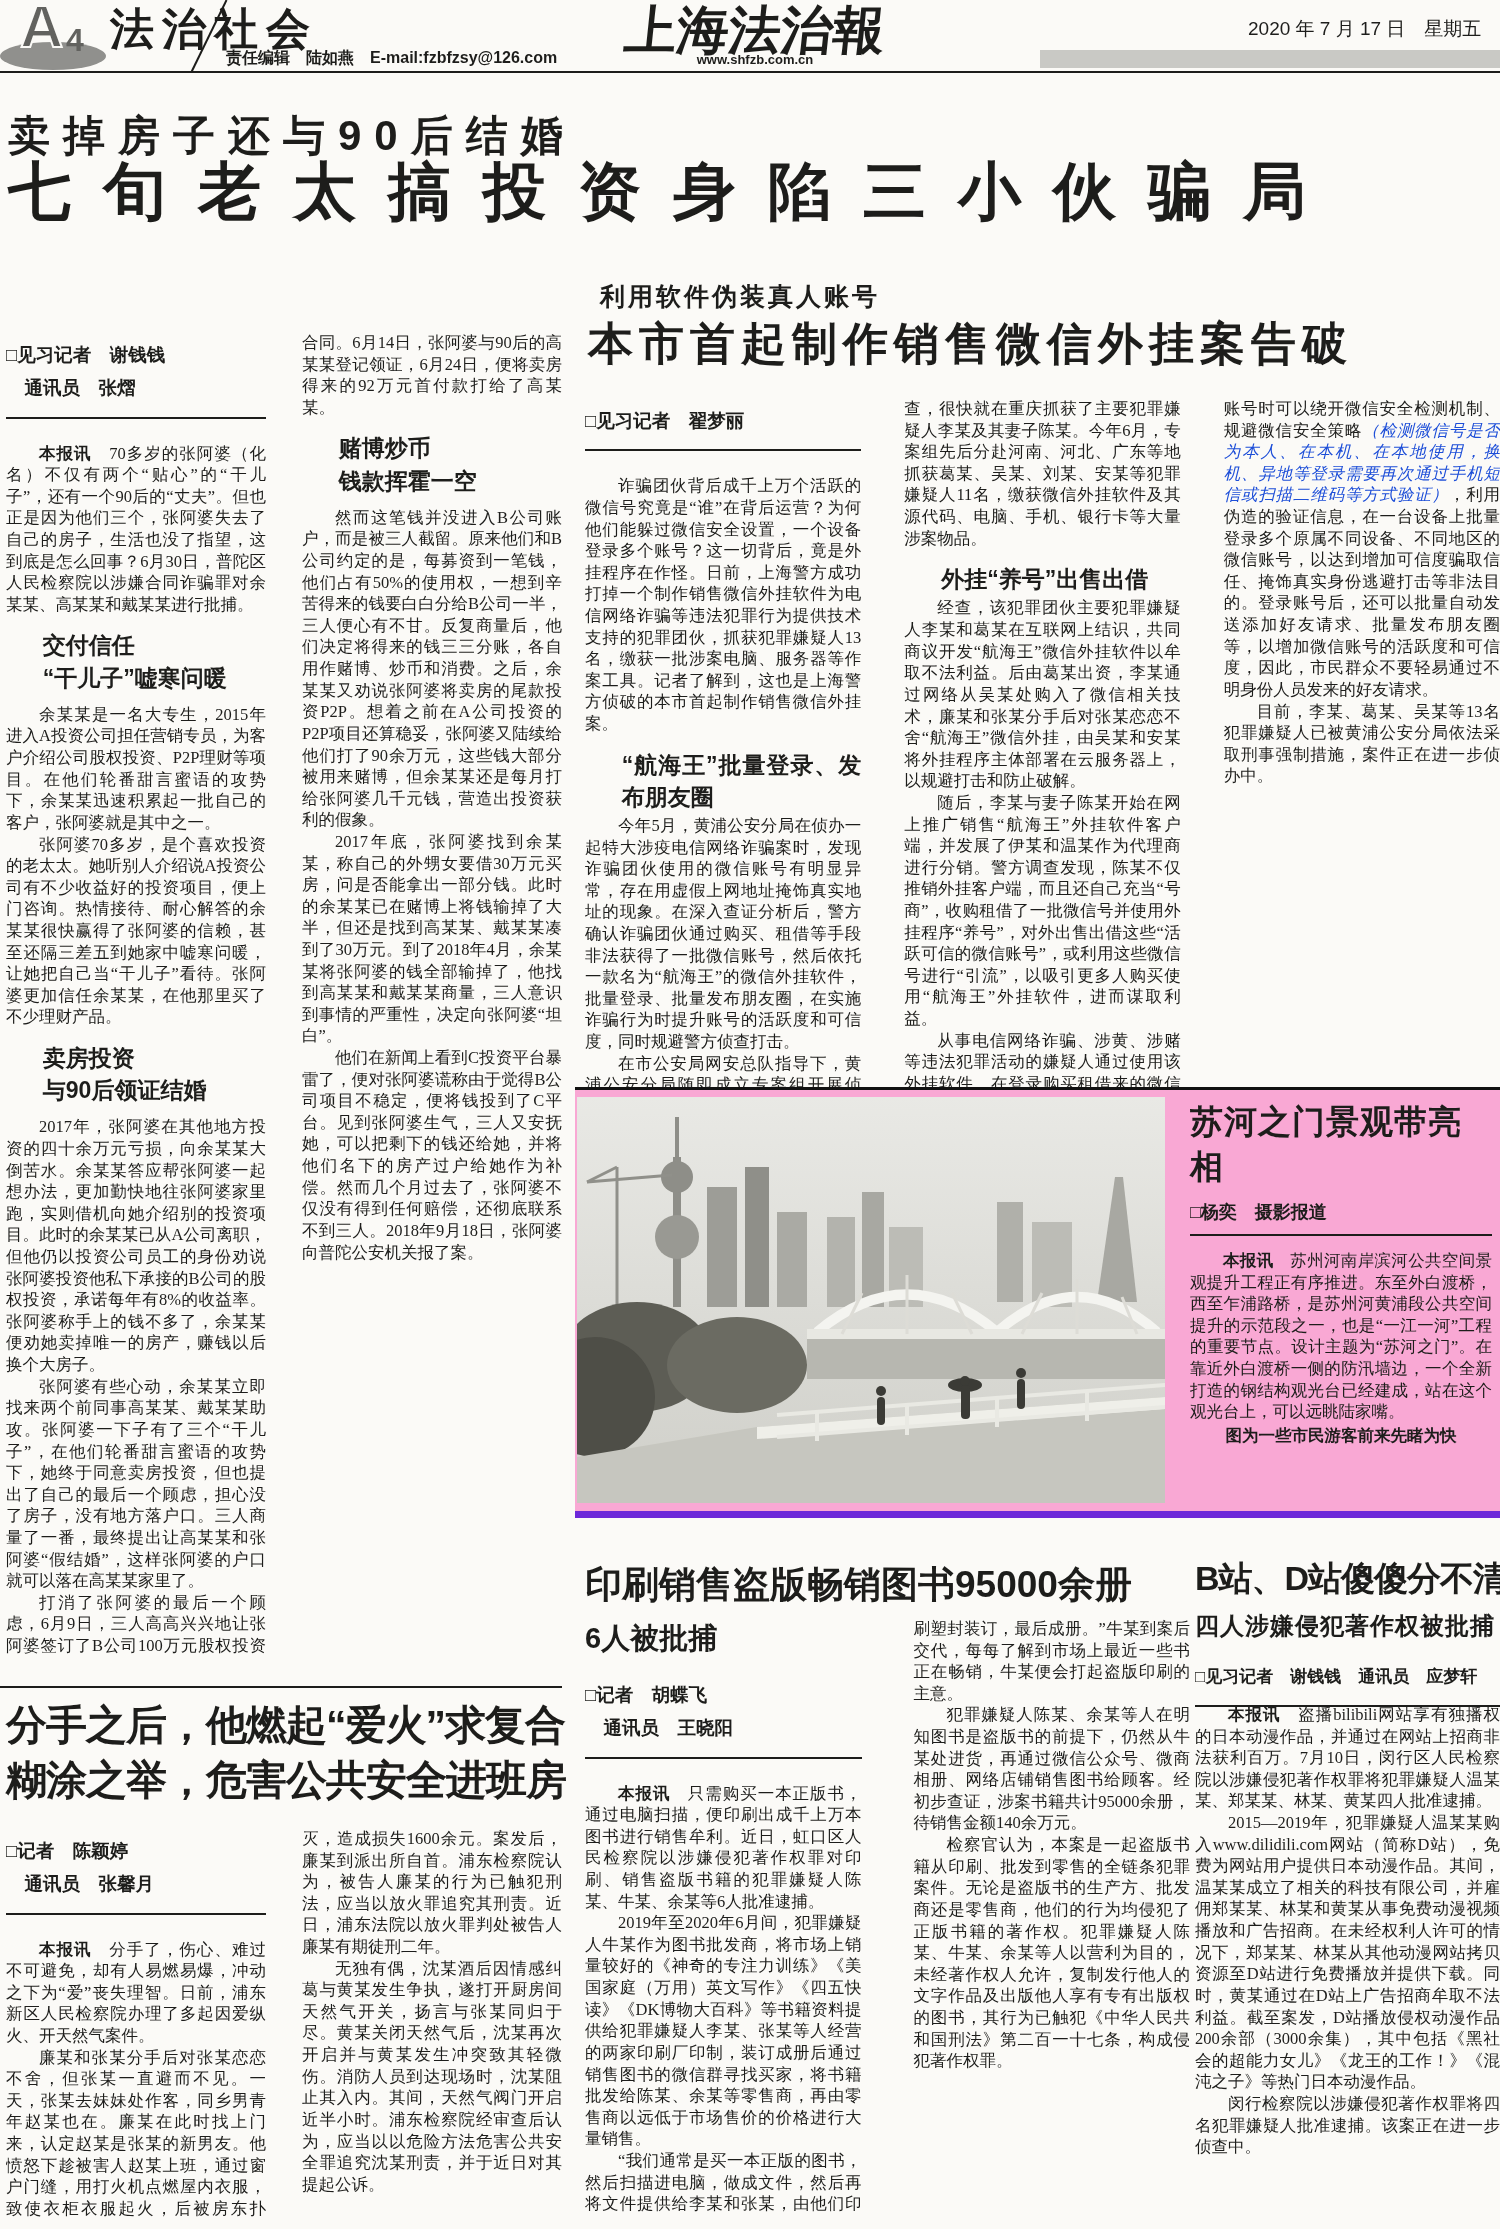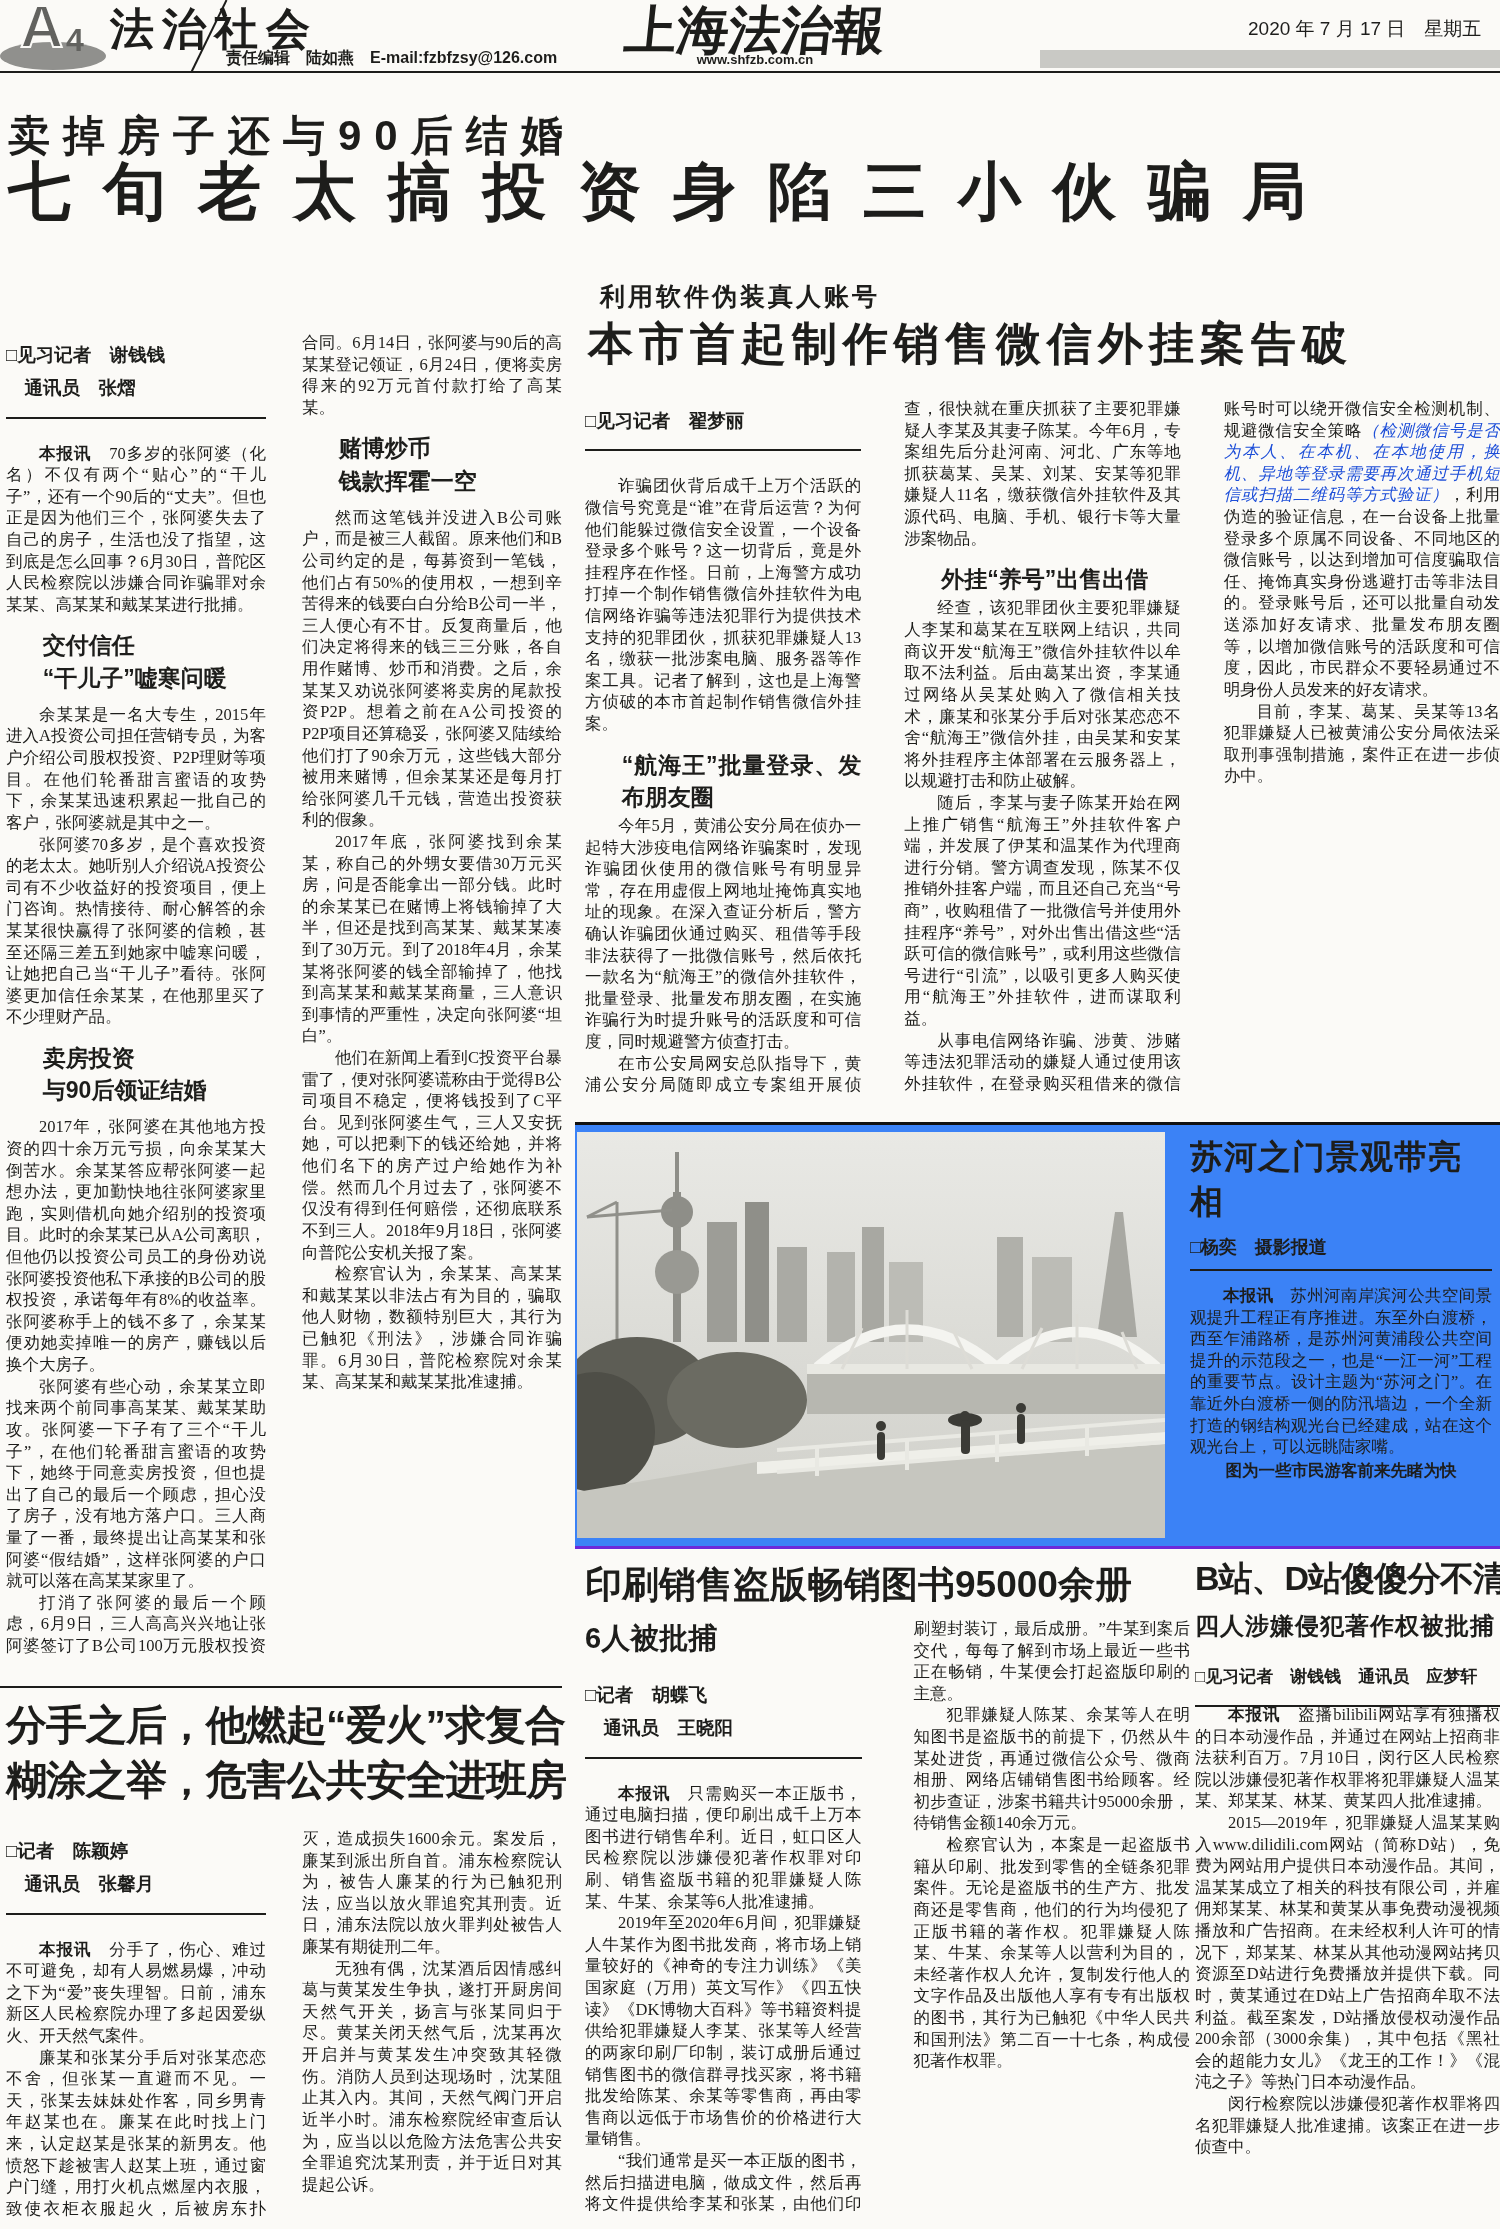--- a/index.html
+++ b/index.html
@@ -71,22 +71,22 @@
                 column-count:3; column-gap:43px; column-fill:auto; overflow:hidden; }
   .books-body { position:absolute; left:585px; top:1618px; width:605px; height:611px;
                 column-count:2; column-gap:52px; column-fill:auto; overflow:hidden; }
   .fire-body  { position:absolute; left:6px;   top:1828px; width:556px; height:401px;
                 column-count:2; column-gap:36px; column-fill:auto; overflow:hidden; }
   .bili-body  { position:absolute; left:1195px; top:1704px; width:305px; height:525px; overflow:hidden; }
   .books-sub  { font-family:"Liberation Sans","DejaVu Sans",sans-serif; font-weight:900;
                 font-size:29px; margin:2px 0 14px; text-indent:0; }
 
   
-  .suhe { position:absolute; left:575px; top:1122px; width:925px; height:421px;
-          border-top:3px solid #111; border-bottom:3px solid #6d28d9; background:#3b82f6; }
+  .suhe { position:absolute; left:575px; top:1087px; width:925px; height:421px;
+          border-top:3px solid #111; border-bottom:7px solid #6d28d9; background:#f9a8d4; }
   .suhe-photo { position:absolute; left:2px; top:7px; width:588px; height:406px; background:#dcdcd8; }
   .suhe-text { position:absolute; left:615px; top:10px; width:302px; }
   .suhe-headline { font-family:"Liberation Sans","DejaVu Sans",sans-serif; font-weight:900;
           font-size:33px; letter-spacing:1px; margin-bottom:10px; }
   .suhe-byline { font-family:"Liberation Sans","DejaVu Sans",sans-serif; font-weight:bold;
           font-size:18px; border-bottom:2px solid #1d1d1b; padding-bottom:10px; margin-bottom:14px; }
   .suhe-caption { font-weight:bold; text-align:center; margin-top:2px; font-size:16.5px; }
 </style>
 </head>
 <body>
@@ -122,21 +122,20 @@
     <div class="subhead first-line">卖房投资</div>
     <div class="subhead second-line">与90后领证结婚</div>
     <p class="para">2017年，张阿婆在其他地方投资的四十余万元亏损，向余某某大倒苦水。余某某答应帮张阿婆一起想办法，更加勤快地往张阿婆家里跑，实则借机向她介绍别的投资项目。此时的余某某已从A公司离职，但他仍以投资公司员工的身份劝说张阿婆投资他私下承接的B公司的股权投资，承诺每年有8%的收益率。张阿婆称手上的钱不多了，余某某便劝她卖掉唯一的房产，赚钱以后换个大房子。</p>
     <p class="para">张阿婆有些心动，余某某立即找来两个前同事高某某、戴某某助攻。张阿婆一下子有了三个“干儿子”，在他们轮番甜言蜜语的攻势下，她终于同意卖房投资，但也提出了自己的最后一个顾虑，担心没了房子，没有地方落户口。三人商量了一番，最终提出让高某某和张阿婆“假结婚”，这样张阿婆的户口就可以落在高某某家里了。</p>
     <p class="para">打消了张阿婆的最后一个顾虑，6月9日，三人高高兴兴地让张阿婆签订了B公司100万元股权投资合同。6月14日，张阿婆与90后的高某某登记领证，6月24日，便将卖房得来的92万元首付款打给了高某某。</p>
     <div class="subhead first-line">赌博炒币</div>
     <div class="subhead second-line">钱款挥霍一空</div>
     <p class="para">然而这笔钱并没进入B公司账户，而是被三人截留。原来他们和B公司约定的是，每募资到一笔钱，他们占有50%的使用权，一想到辛苦得来的钱要白白分给B公司一半，三人便心有不甘。反复商量后，他们决定将得来的钱三三分账，各自用作赌博、炒币和消费。之后，余某某又劝说张阿婆将卖房的尾款投资P2P。想着之前在A公司投资的P2P项目还算稳妥，张阿婆又陆续给他们打了90余万元，这些钱大部分被用来赌博，但余某某还是每月打给张阿婆几千元钱，营造出投资获利的假象。</p>
     <p class="para">2017年底，张阿婆找到余某某，称自己的外甥女要借30万元买房，问是否能拿出一部分钱。此时的余某某已在赌博上将钱输掉了大半，但还是找到高某某、戴某某凑到了30万元。到了2018年4月，余某某将张阿婆的钱全部输掉了，他找到高某某和戴某某商量，三人意识到事情的严重性，决定向张阿婆“坦白”。</p>
     <p class="para">他们在新闻上看到C投资平台暴雷了，便对张阿婆谎称由于觉得B公司项目不稳定，便将钱投到了C平台。见到张阿婆生气，三人又安抚她，可以把剩下的钱还给她，并将他们名下的房产过户给她作为补偿。然而几个月过去了，张阿婆不仅没有得到任何赔偿，还彻底联系不到三人。2018年9月18日，张阿婆向普陀公安机关报了案。</p>
-    <p class="para">检察官认为，余某某、高某某和戴某某以非法占有为目的，骗取他人财物，数额特别巨大，其行为已触犯《刑法》，涉嫌合同诈骗罪。6月30日，普陀检察院对余某某、高某某和戴某某批准逮捕。</p>
   </div>
 
   <div class="wx-kicker hei">利用软件伪装真人账号</div>
   <div class="wx-headline hei">本市首起制作销售微信外挂案告破</div>
 
   <div class="wx-body body-text">
     <div class="byline-block">□见习记者　翟梦丽</div>
     <p class="para">诈骗团伙背后成千上万个活跃的微信号究竟是“谁”在背后运营？为何他们能躲过微信安全设置，一个设备登录多个账号？这一切背后，竟是外挂程序在作怪。日前，上海警方成功打掉一个制作销售微信外挂软件为电信网络诈骗等违法犯罪行为提供技术支持的犯罪团伙，抓获犯罪嫌疑人13名，缴获一批涉案电脑、服务器等作案工具。记者了解到，这也是上海警方侦破的本市首起制作销售微信外挂案。</p>
     <div class="subhead">“航海王”批量登录、发布朋友圈</div>
     <p class="para">今年5月，黄浦公安分局在侦办一起特大涉疫电信网络诈骗案时，发现诈骗团伙使用的微信账号有明显异常，存在用虚假上网地址掩饰真实地址的现象。在深入查证分析后，警方确认诈骗团伙通过购买、租借等手段非法获得了一批微信账号，然后依托一款名为“航海王”的微信外挂软件，批量登录、批量发布朋友圈，在实施诈骗行为时提升账号的活跃度和可信度，同时规避警方侦查打击。</p>

